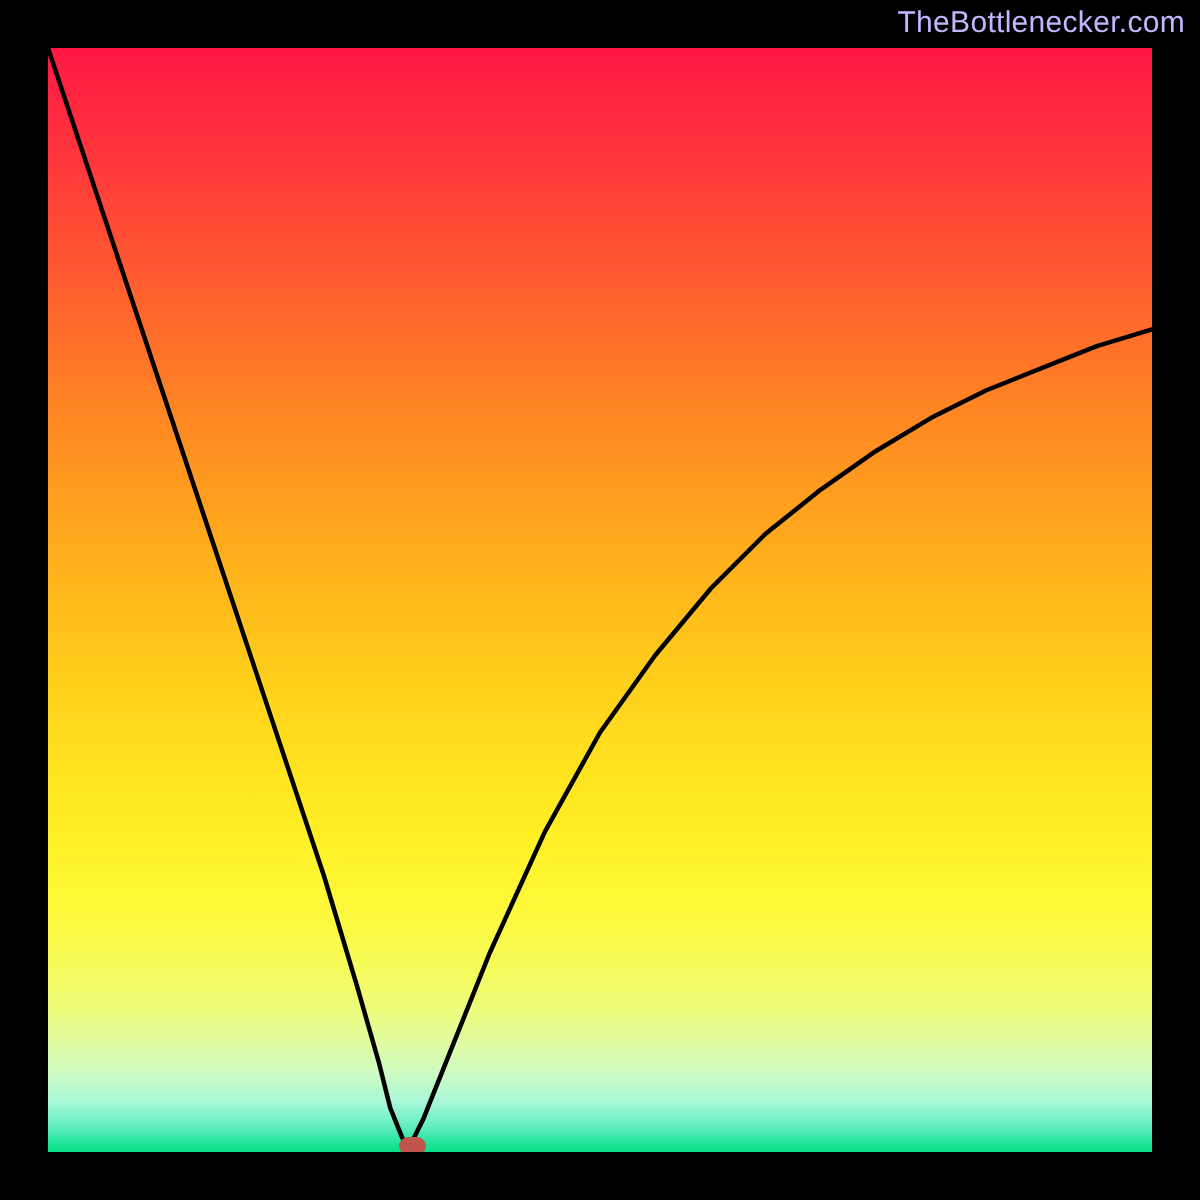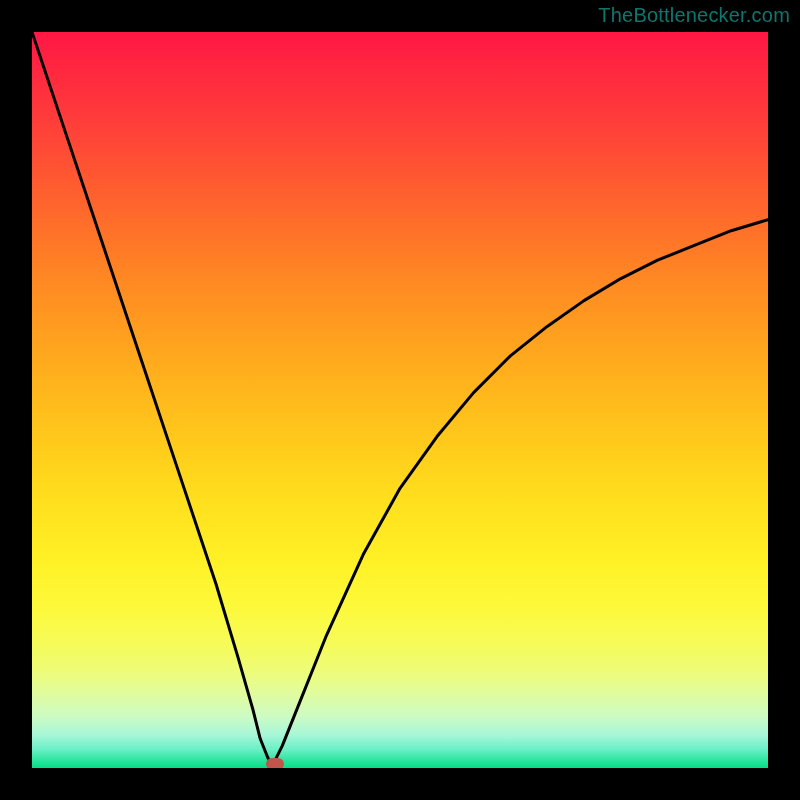--- a/index.html
+++ b/index.html
@@ -49,21 +49,21 @@
       #a7f7d8 95.5%,
       #6aefc5 97.5%,
       #29e59e 99%,
       #07de86 100%
     );
   }
   .watermark {
     position: absolute;
     top: 4px;
     right: 10px;
-    color: #0f766e;
+    color: #c4b5fd;
     font-size: 20px;
     font-weight: 500;
     letter-spacing: 0.2px;
     user-select: none;
   }
   svg.curve {
     position: absolute;
     inset: 0;
   }
   .marker {

